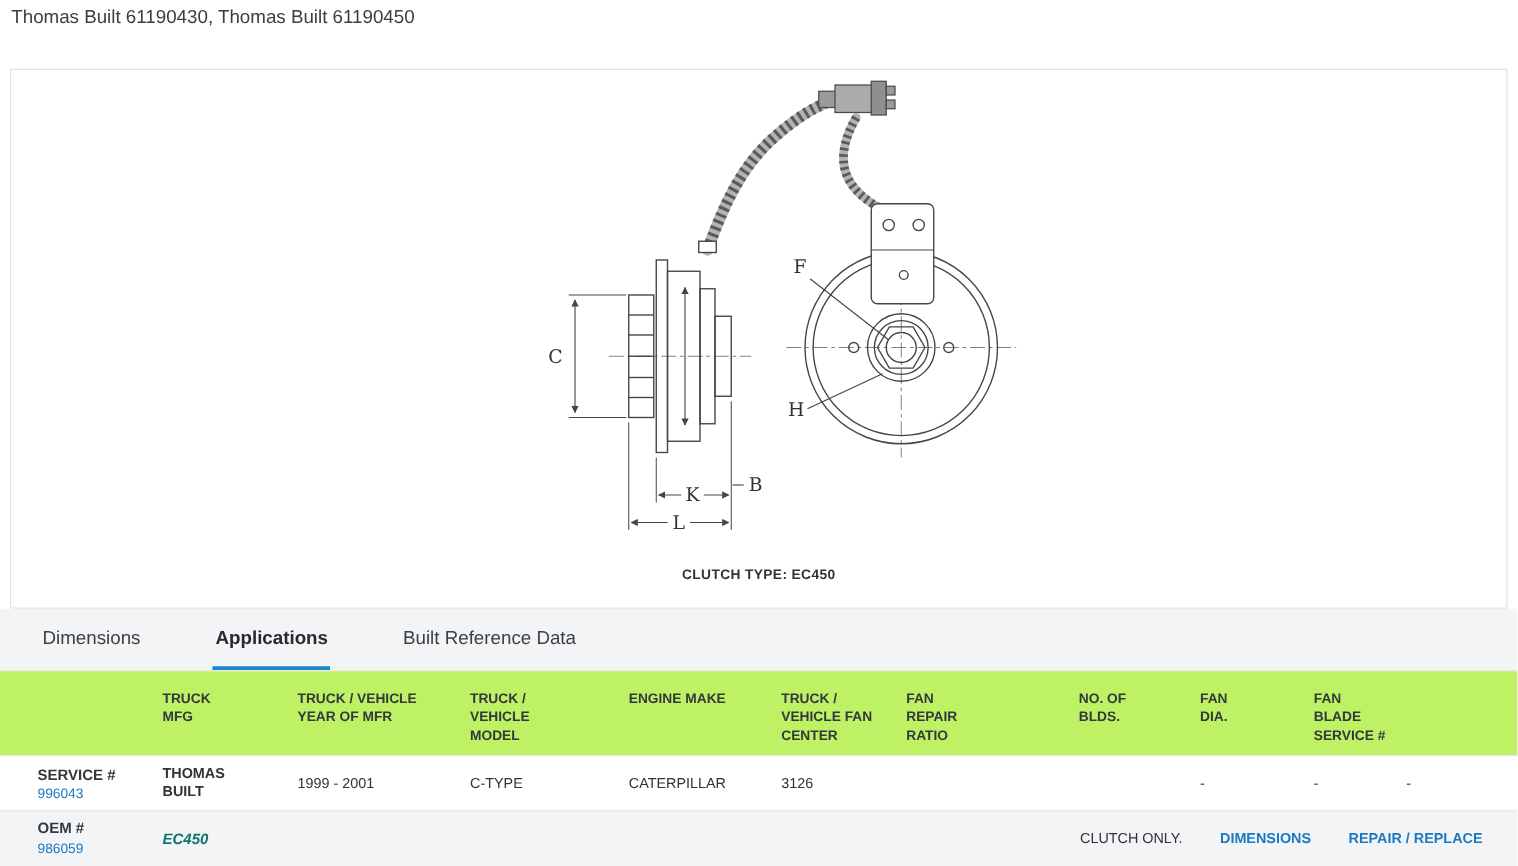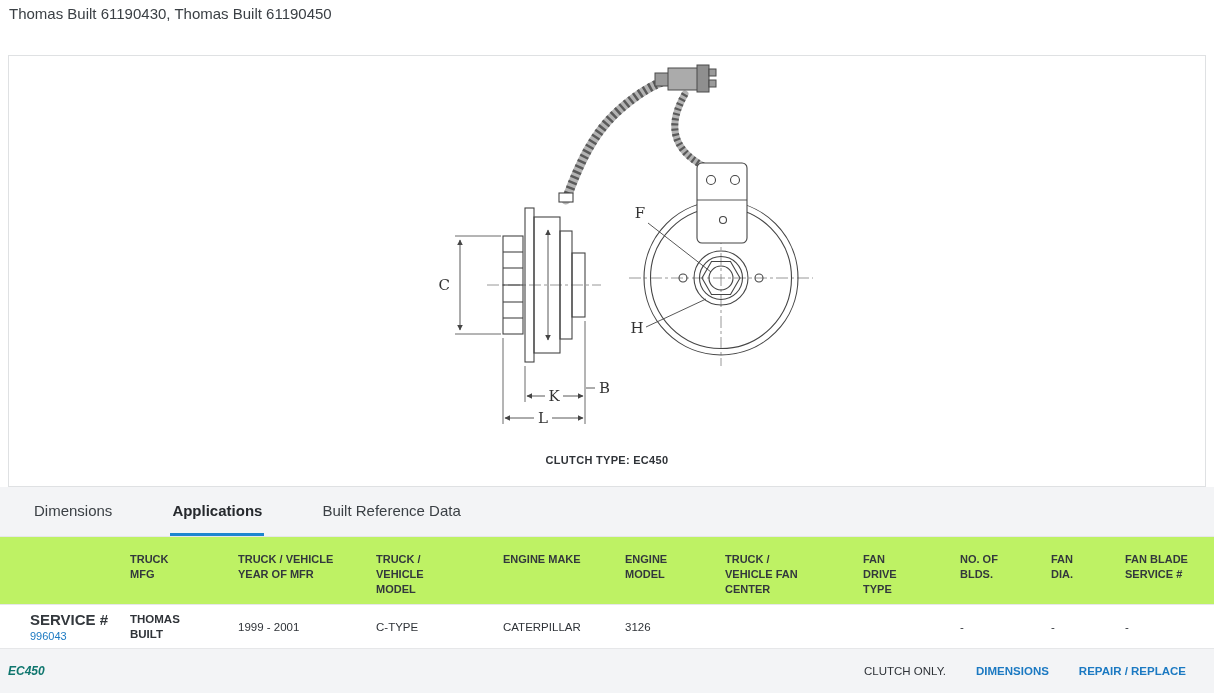--- a/index.html
+++ b/index.html
@@ -82,21 +82,21 @@
   .th.th8 span { max-width: 32px; }
   .th.th9 span { max-width: 72px; }
   .trow {
     background: #fff;
     min-height: 43px;
     align-items: center;
   }
   .td { font-size: 11.5px; color: #2f3338; padding: 4px 8px; }
   .td.mfg span { font-weight: bold; display: inline-block; max-width: 60px; line-height: 1.3; }
   .label-col { padding-left: 30px; }
-  .row-label { font-size: 15px; font-weight: bold; color: #33383d; }
+  .row-label { font-size: 12px; font-weight: bold; color: #33383d; }
   .num-link { font-size: 11px; color: #1b79c2; cursor: pointer; display: inline-block; margin-top: 2px; text-decoration: none; text-align: right; }
   .tfoot {
     background: #f3f4f6;
     height: 45px;
     border-top: 1px solid #e6e7e9;
     display: flex;
     align-items: center;
   }
   .oem-cell { width: 122px; padding-left: 30px; }
   .ec { font-size: 12px; font-style: italic; font-weight: bold; color: #0f766e; padding-left: 8px; }
@@ -209,23 +209,22 @@
   <div class="tab active">Applications</div>
   <div class="tab">Built Reference Data</div>
 </div>
 
 <div class="grid thead">
   <div class="th"></div>
   <div class="th th0"><span>TRUCK MFG</span></div>
   <div class="th th1"><span>TRUCK / VEHICLE YEAR OF MFR</span></div>
   <div class="th th2"><span>TRUCK / VEHICLE MODEL</span></div>
   <div class="th th3"><span>ENGINE MAKE</span></div>
-  <div class="th th4"><span>ENGINE MODEL</span></div>
   <div class="th th5"><span>TRUCK / VEHICLE FAN CENTER</span></div>
-  <div class="th th6"><span>FAN DRIVE TYPE</span></div>
+  <div class="th th6"><span>FAN REPAIR RATIO</span></div>
   <div class="th th7"><span>NO. OF BLDS.</span></div>
   <div class="th th8"><span>FAN DIA.</span></div>
   <div class="th th9"><span>FAN BLADE SERVICE #</span></div>
 </div>
 
 <div class="grid trow">
   <div class="td label-col">
     <div class="row-label">SERVICE #</div>
     <a class="num-link">996043</a>
   </div>
@@ -235,18 +234,22 @@
   <div class="td">CATERPILLAR</div>
   <div class="td">3126</div>
   <div class="td"></div>
   <div class="td"></div>
   <div class="td">-</div>
   <div class="td">-</div>
   <div class="td">-</div>
 </div>
 
 <div class="tfoot">
+  <div class="oem-cell">
+    <div class="row-label">OEM #</div>
+    <a class="num-link">986059</a>
+  </div>
   <div class="ec">EC450</div>
   <div class="spacer"></div>
   <div class="clutch-note">CLUTCH ONLY.</div>
   <a class="foot-link">DIMENSIONS</a>
   <a class="foot-link last">REPAIR / REPLACE</a>
 </div>
 
 </body></html>

